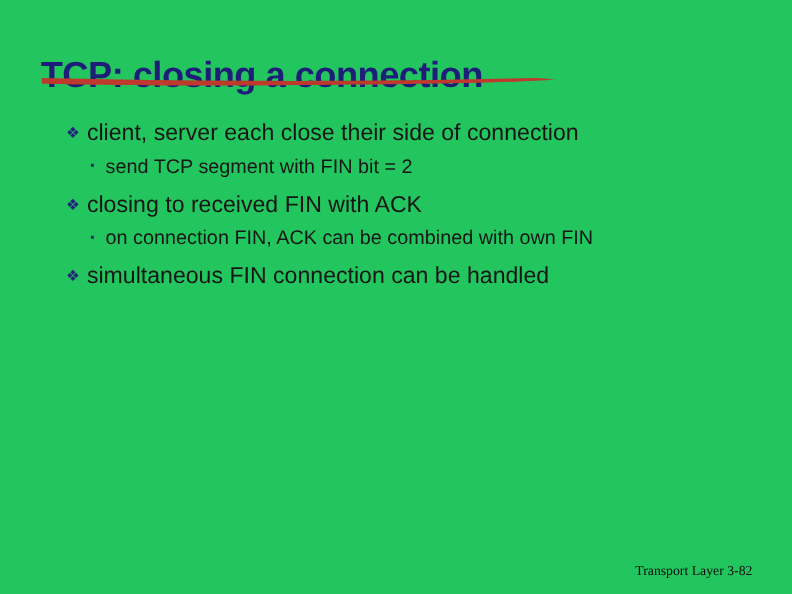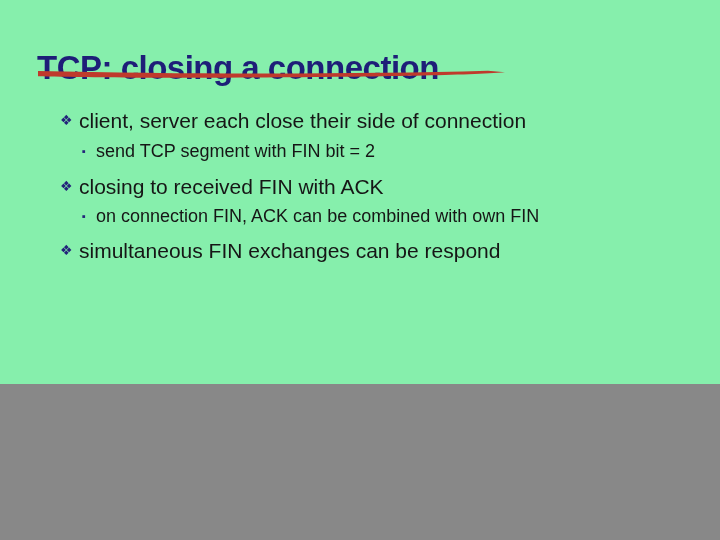--- a/index.html
+++ b/index.html
@@ -3,22 +3,22 @@
 <meta charset="utf-8">
 <style>
   html, body {
     margin: 0;
     padding: 0;
     background: #888;
   }
   .slide {
     position: relative;
     width: 720px;
-    height: 384px;
-    background: #86efac;
+    height: 540px;
+    background: #22c55e;
     overflow: hidden;
     font-family: "Liberation Sans", sans-serif;
   }
   .title {
     position: absolute;
     left: 37px;
     top: 28px;
     font-size: 33px;
     line-height: 1.1;
     letter-spacing: -0.5px;
@@ -108,17 +108,18 @@
     <span class="text">closing to received FIN with ACK</span>
   </div>
 
   <div class="bullet-row level2 row-4">
     <span class="marker">▪</span>
     <span class="text">on connection FIN, ACK can be combined with own FIN</span>
   </div>
 
   <div class="bullet-row level1 row-5">
     <span class="marker">❖</span>
-    <span class="text">simultaneous FIN exchanges can be respond</span>
+    <span class="text">simultaneous FIN connection can be handled</span>
   </div>
 
+  <div class="footer">Transport Layer 3-82</div>
 
 </div>
 
 </body></html>

